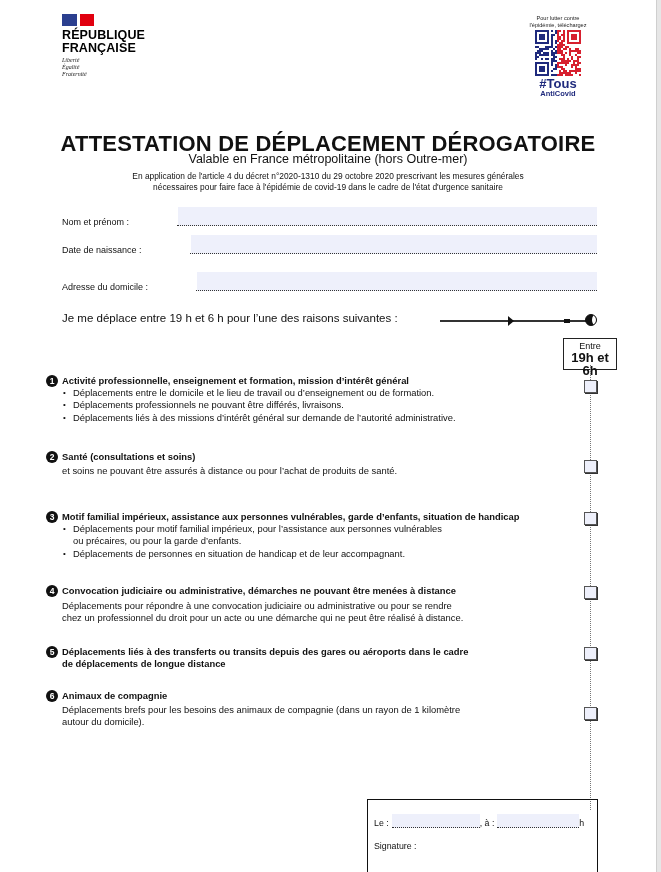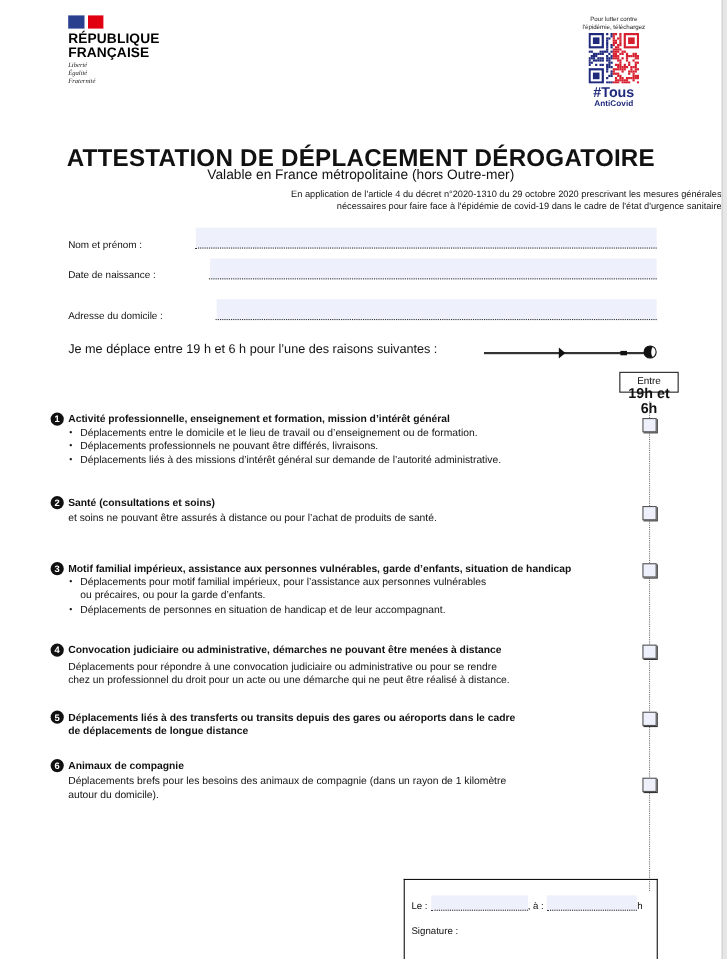--- a/index.html
+++ b/index.html
@@ -21,39 +21,39 @@
   .qr-block { position: absolute; left: 527px; top: 15px; width: 62px; text-align: center; }
   .qr-caption { font-family: "Liberation Sans", sans-serif; font-size: 5.6px; line-height: 6.5px; color: #222; }
   .qr { width: 46px; height: 46px; margin: 2px auto 0; position: relative; }
   .qr svg { display: block; }
   .tous { font-family: "Liberation Sans", sans-serif; font-weight: bold; font-size: 13px; line-height: 12px; color: #1f2a7d; margin-top: 2px; }
   .anticovid { font-family: "Liberation Sans", sans-serif; font-weight: bold; font-size: 7.5px; line-height: 8px; color: #1f2a7d; }
 
   
   .title { position: absolute; left: 0; width: 656px; top: 131px; text-align: center; font-family: "Liberation Sans", sans-serif; font-weight: bold; font-size: 22px; letter-spacing: 0.2px; color: #111; }
   .subtitle { position: absolute; left: 0; width: 656px; top: 152px; text-align: center; font-family: "Liberation Sans", sans-serif; font-size: 12.5px; color: #111; }
-  .decree { position: absolute; left: 0; width: 656px; top: 171px; text-align: right; font-family: "Liberation Sans", sans-serif; font-size: 8.4px; line-height: 10.5px; color: #111; }
+  .decree { position: absolute; left: 0; width: 656px; top: 171px; text-align: center; font-family: "Liberation Sans", sans-serif; font-size: 8.4px; line-height: 10.5px; color: #111; }
 
   
   .field { position: absolute; left: 62px; height: 22px; width: 535px; display: flex; align-items: flex-end; font-family: "Liberation Sans", sans-serif; font-size: 9px; color: #111; gap: 48px; }
   .field .lbl { white-space: nowrap; padding-bottom: 2px; }
   .field .line { flex: 1; height: 22px; position: relative; }
   .field .line .fill { position: absolute; left: 1px; right: 0; top: 0; bottom: 3px; background: #eef0fb; }
   .field .line .dots { position: absolute; left: 0; right: 0; bottom: 3px; border-bottom: 1px dotted #333; }
   .field input { position: absolute; left: 2px; right: 0; top: 0; bottom: 4px; border: none; background: transparent; font-size: 9px; font-family: "Liberation Sans", sans-serif; outline: none; }
 
   
   .intro { position: absolute; left: 62px; top: 312px; font-family: "Liberation Sans", sans-serif; font-size: 11.5px; color: #111; }
   .timeline { position: absolute; left: 440px; top: 320px; width: 150px; height: 2px; background: #333; }
   .timeline .arrow { position: absolute; left: 68px; top: -4px; width: 0; height: 0; border-left: 6px solid #111; border-top: 5px solid transparent; border-bottom: 5px solid transparent; }
   .timeline .tick { position: absolute; left: 124px; top: -1px; width: 6px; height: 4px; background: #111; }
   .moon { position: absolute; left: 585px; top: 314px; width: 12px; height: 12px; border-radius: 50%; background: #111; border: 1px solid #111; overflow: hidden; }
   .moon::after { content: ""; position: absolute; left: 6px; top: -1px; width: 8px; height: 12px; border-radius: 50%; background: #fff; }
 
-  .col-header { position: absolute; left: 563px; top: 338px; width: 54px; height: 19px; border: 1px solid #222; text-align: center; font-family: "Liberation Sans", sans-serif; font-size: 9px; line-height: 11px; padding-top: 2px; background: #fff; }
+  .col-header { position: absolute; left: 563px; top: 338px; width: 54px; height: 32px; border: 1px solid #222; text-align: center; font-family: "Liberation Sans", sans-serif; font-size: 9px; line-height: 11px; padding-top: 2px; background: #fff; }
   .col-header b { font-weight: bold; font-size: 13px; }
   .vline { position: absolute; left: 590px; top: 365px; width: 0; height: 445px; border-left: 1px dotted #777; }
 
   
   .reason { position: absolute; left: 46px; width: 520px; font-family: "Liberation Sans", sans-serif; font-size: 9.4px; color: #111; }
   .reason .head { display: flex; align-items: flex-start; font-weight: bold; font-size: 9.4px; line-height: 12px; }
   .num { flex: 0 0 auto; width: 12px; height: 12px; border-radius: 50%; background: #111; color: #fff; font-size: 8.5px; font-weight: bold; text-align: center; line-height: 12px; margin-right: 4px; margin-top: 0px; }
   .reason .desc { margin-left: 16px; line-height: 12px; font-weight: normal; }
   .reason ul { list-style: none; margin-left: 16px; }
   .reason li { line-height: 12.3px; position: relative; padding-left: 11px; }

